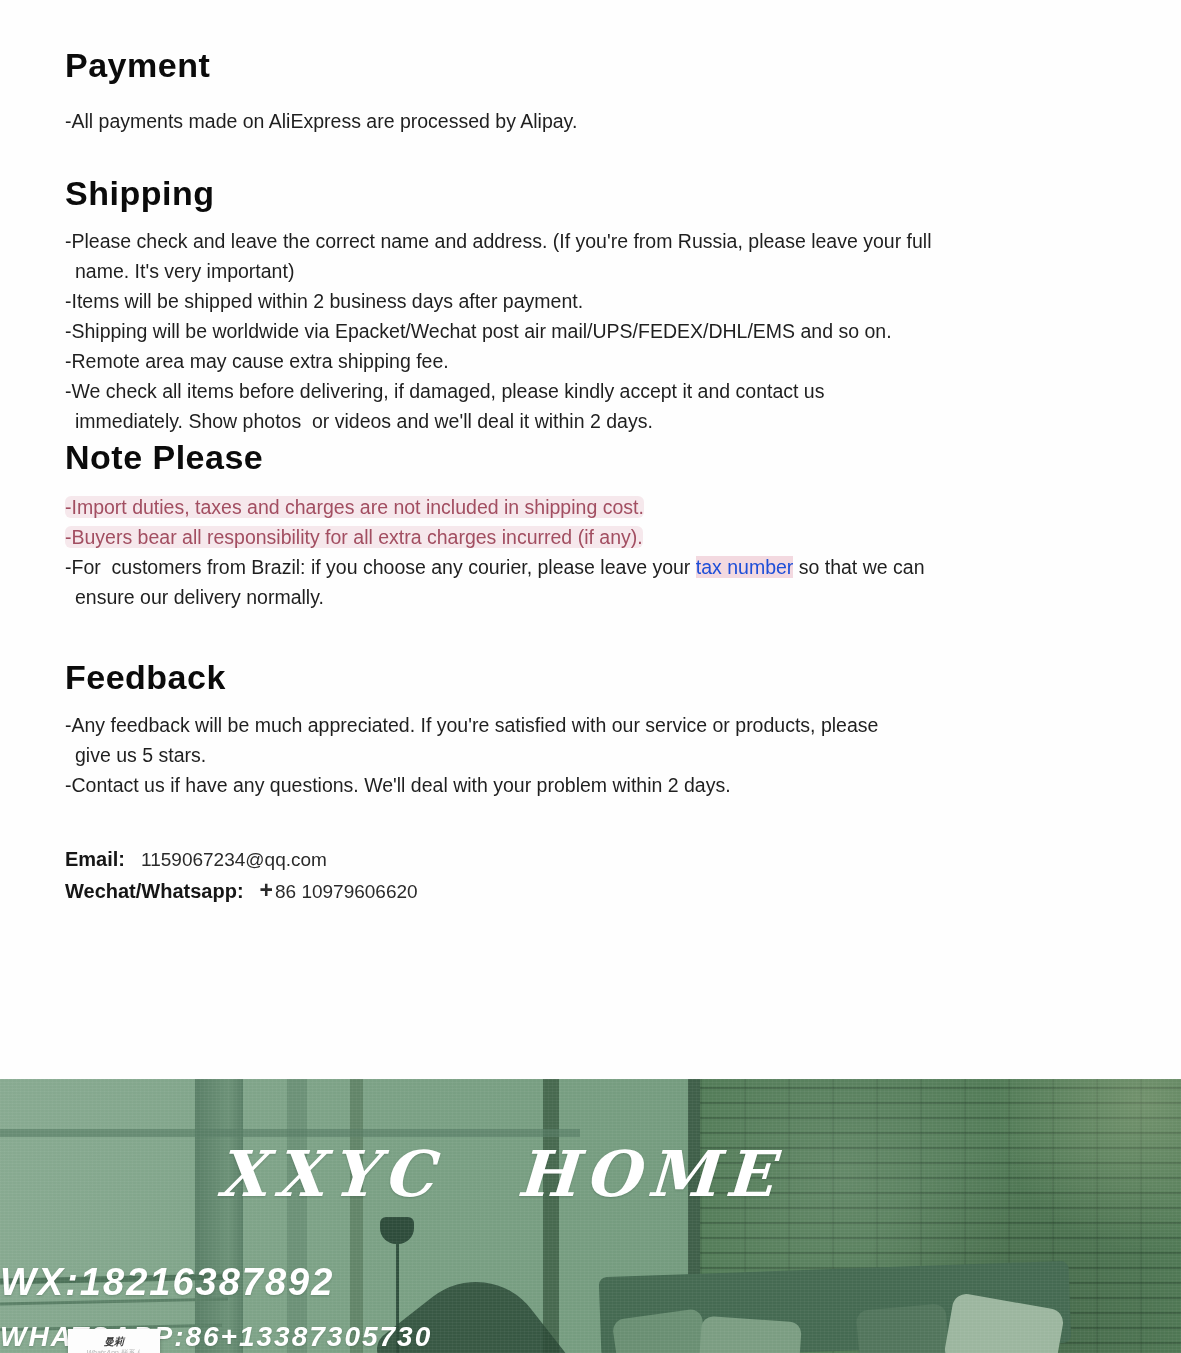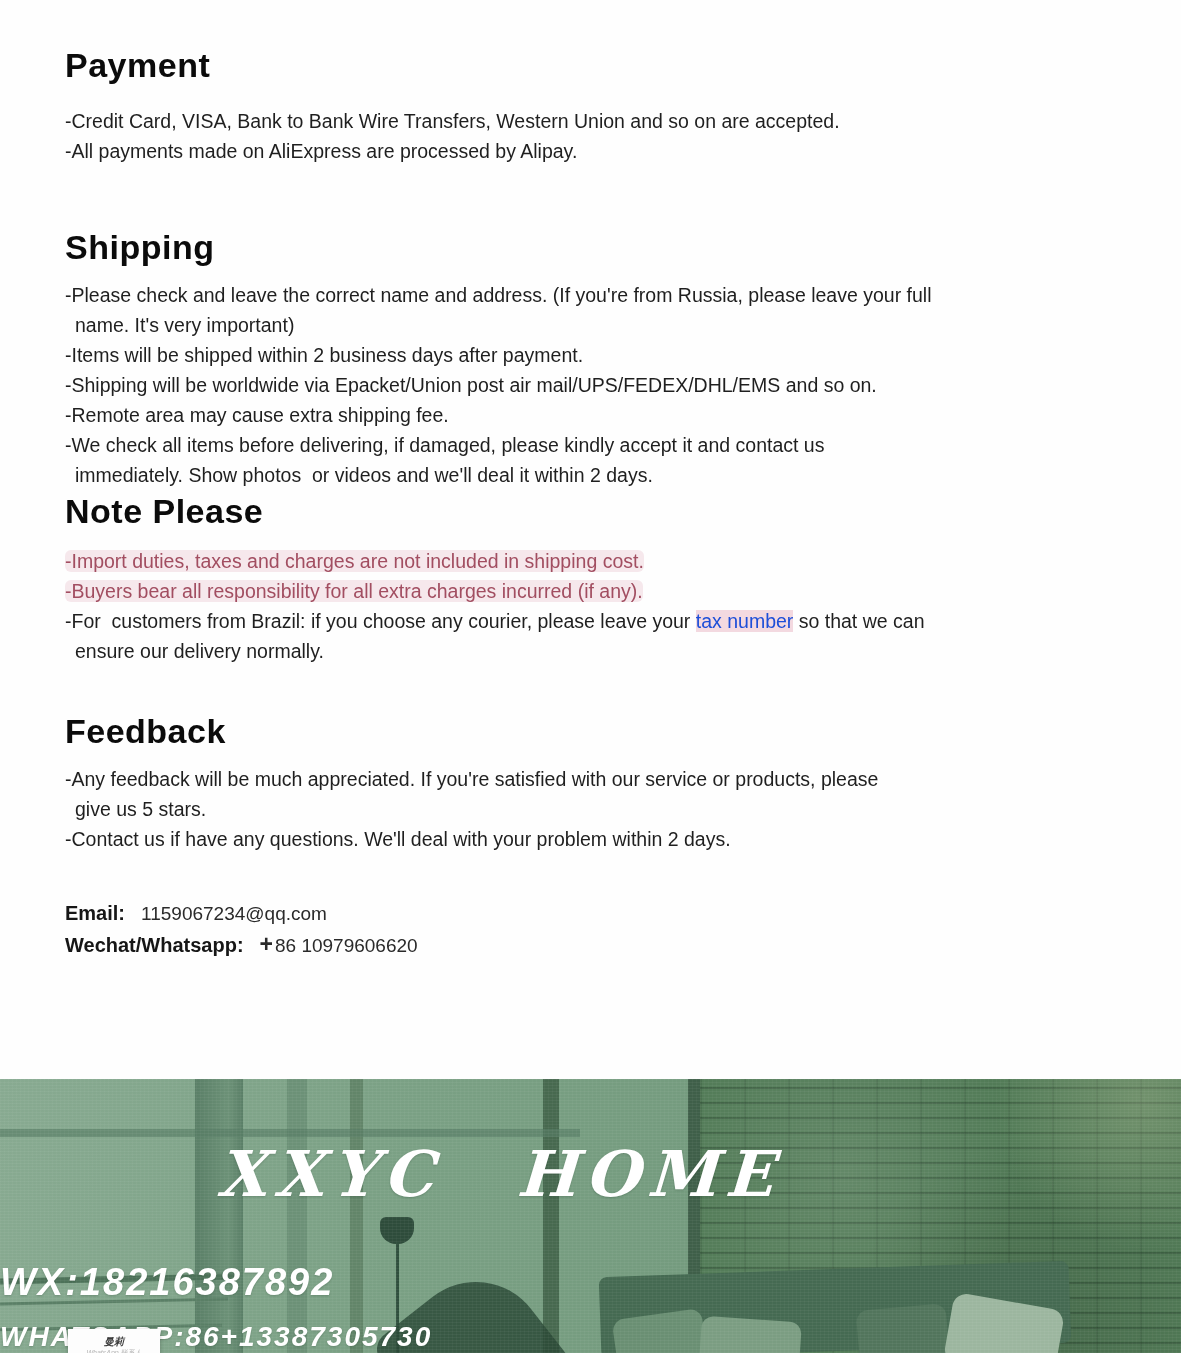--- a/index.html
+++ b/index.html
@@ -13,21 +13,21 @@
   .content { height:1079px; padding:44px 65px 0 65px; overflow:hidden; }
   .content h2 {
     font-size:34px; line-height:42px; font-weight:bold; color:#0b0b0b;
     letter-spacing:0.5px;
   }
   .lines { margin-top:20px; max-width:900px; }
   .lines p {
     font-size:19.5px; line-height:30px; color:#1f1f1f; white-space:pre-wrap;
   }
   .lines p.cont { padding-left:10px; }
-  .sec-shipping h2 { margin-top:60px; }
+  .sec-shipping h2 { margin-top:36px; }
   .sec-shipping .lines { margin-top:12px; }
   .sec-note h2 { }
   .sec-note .lines { margin-top:14px; }
   .sec-feedback h2 { margin-top:44px; }
   .sec-feedback .lines { margin-top:12px; }
   .maroon span { color:#a24e61; background:rgba(236,200,209,0.40);border-radius:6px; }
   .tax-highlight { color:#1d4ed8; background:rgba(233,185,198,0.55); }
   
   .contact { margin-top:44px; }
   .contact .row { display:flex; align-items:baseline; line-height:30px; }
@@ -122,32 +122,31 @@
 </head>
 <body>
 
 <div class="page">
 
   <div class="content">
 
     <section class="sec-payment">
       <h2>Payment</h2>
       <div class="lines">
-        <p>-Credit Card, VISA, Bank to Bank Wire Transfers, Western Union and so on are accepted.</p>
         <p>-All payments made on AliExpress are processed by Alipay.</p>
       </div>
     </section>
 
     <section class="sec-shipping">
       <h2>Shipping</h2>
       <div class="lines">
         <p>-Please check and leave the correct name and address. (If you're from Russia, please leave your full</p>
         <p class="cont">name. It's very important)</p>
         <p>-Items will be shipped within 2 business days after payment.</p>
-        <p>-Shipping will be worldwide via Epacket/Union post air mail/UPS/FEDEX/DHL/EMS and so on.</p>
+        <p>-Shipping will be worldwide via Epacket/Wechat post air mail/UPS/FEDEX/DHL/EMS and so on.</p>
         <p>-Remote area may cause extra shipping fee.</p>
         <p>-We check all items before delivering, if damaged, please kindly accept it and contact us</p>
         <p class="cont">immediately. Show photos  or videos and we'll deal it within 2 days.</p>
       </div>
     </section>
 
     <section class="sec-note">
       <h2>Note Please</h2>
       <div class="lines">
         <p class="maroon"><span>-Import duties, taxes and charges are not included in shipping cost.</span></p>

